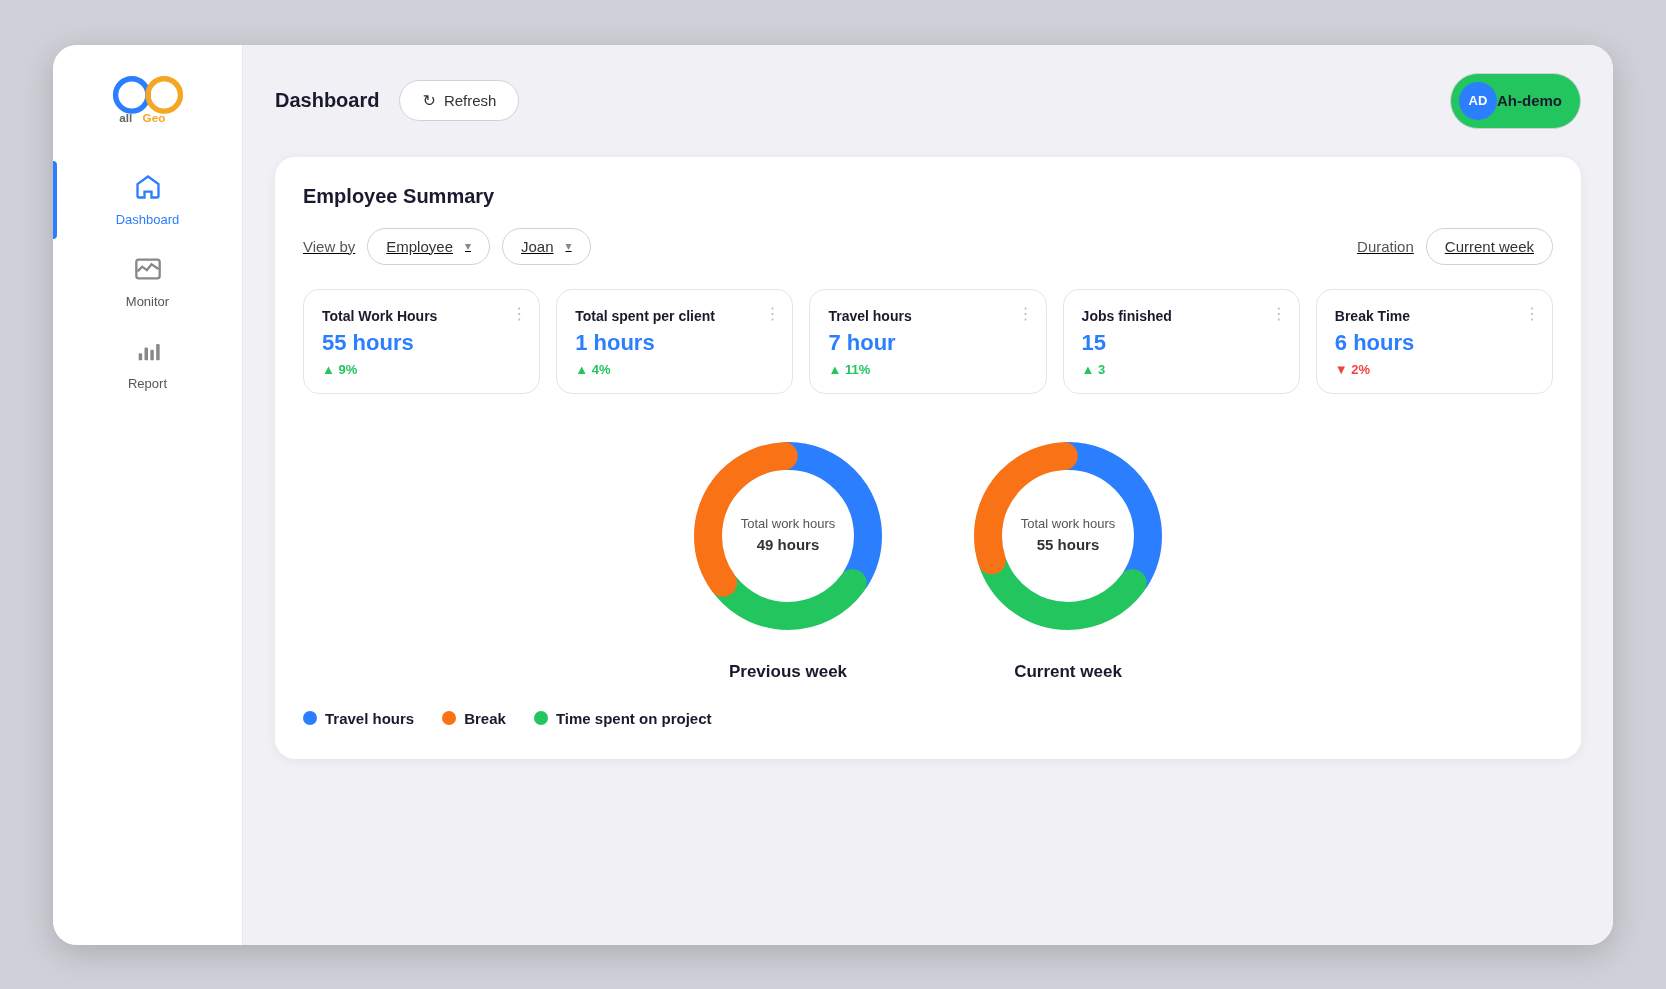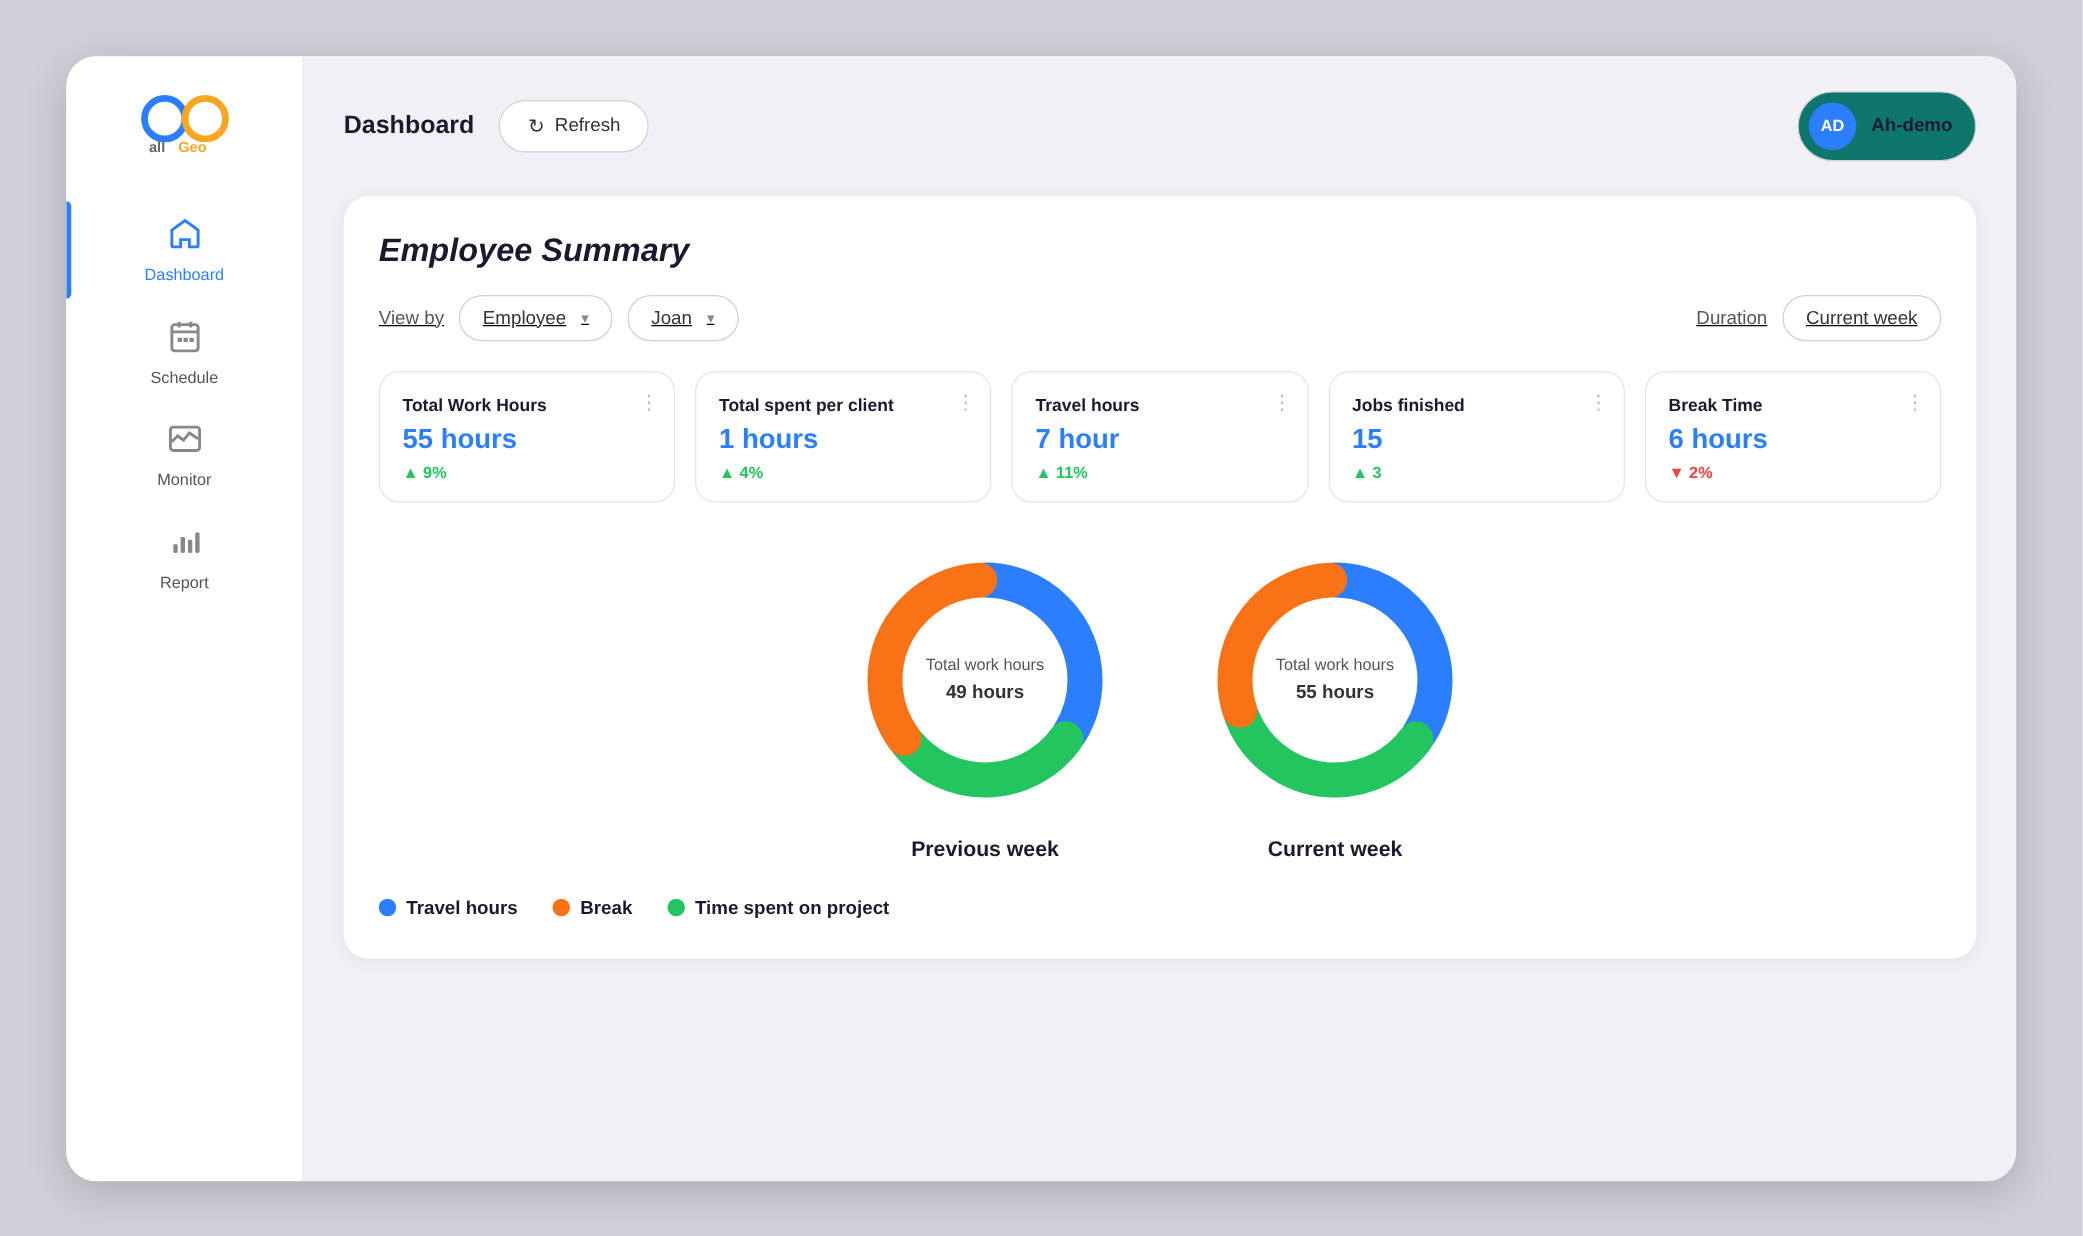--- a/index.html
+++ b/index.html
@@ -123,22 +123,21 @@
       font-weight: 500;
       color: #333;
       cursor: pointer;
     }
     .refresh-icon {
       font-size: 16px;
     }
     .user-area {
       display: flex;
       align-items: center;
-      gap: 12px;
-      background: #0f766e;
+      background: #22c55e;
       border: 1.5px solid #d0d0d8;
       border-radius: 28px;
       padding: 8px 18px 8px 8px;
       cursor: pointer;
     }
     .avatar {
       width: 38px;
       height: 38px;
       background: #2b7fff;
       border-radius: 50%;
@@ -155,25 +154,24 @@
       color: #1a1a2e;
     }
     
     .panel {
       background: #fff;
       border-radius: 20px;
       padding: 28px 28px 32px;
       box-shadow: 0 2px 12px rgba(0,0,0,0.06);
     }
     .section-title {
-      font-size: 26px;
+      font-size: 20px;
       font-weight: 800;
       color: #1a1a2e;
       margin-bottom: 20px;
-      font-style: italic;
     }
     
     .filter-row {
       display: flex;
       align-items: center;
       gap: 12px;
       margin-bottom: 24px;
       text-decoration: underline;
     }
     .view-by-label {
@@ -329,34 +327,20 @@
 
       <div class="nav-item active">
         <span class="nav-icon">
           <svg width="28" height="28" viewBox="0 0 24 24" fill="none" xmlns="http://www.w3.org/2000/svg">
             <path d="M3 9.5L12 3L21 9.5V20a1 1 0 01-1 1H15v-5H9v5H4a1 1 0 01-1-1V9.5z" stroke="#2b7fff" stroke-width="2" fill="none"></path>
           </svg>
         </span>
         <span class="nav-item-label">Dashboard</span>
       </div>
 
-      <div class="nav-item">
-        <span class="nav-icon">
-          <svg width="28" height="28" viewBox="0 0 24 24" fill="none" xmlns="http://www.w3.org/2000/svg">
-            <rect x="3" y="4" width="18" height="18" rx="2" stroke="#888" stroke-width="2"></rect>
-            <line x1="3" y1="9" x2="21" y2="9" stroke="#888" stroke-width="2"></line>
-            <line x1="8" y1="2" x2="8" y2="6" stroke="#888" stroke-width="2"></line>
-            <line x1="16" y1="2" x2="16" y2="6" stroke="#888" stroke-width="2"></line>
-            <rect x="7" y="13" width="3" height="3" rx="0.5" fill="#888"></rect>
-            <rect x="11" y="13" width="3" height="3" rx="0.5" fill="#888"></rect>
-            <rect x="15" y="13" width="3" height="3" rx="0.5" fill="#888"></rect>
-          </svg>
-        </span>
-        <span class="nav-item-label">Schedule</span>
-      </div>
 
       <div class="nav-item">
         <span class="nav-icon">
           <svg width="28" height="28" viewBox="0 0 24 24" fill="none" xmlns="http://www.w3.org/2000/svg">
             <polyline points="3,14 7,10 11,13 15,8 21,12" stroke="#888" stroke-width="2" fill="none"></polyline>
             <rect x="2" y="4" width="20" height="16" rx="2" stroke="#888" stroke-width="2" fill="none"></rect>
           </svg>
         </span>
         <span class="nav-item-label">Monitor</span>
       </div>

